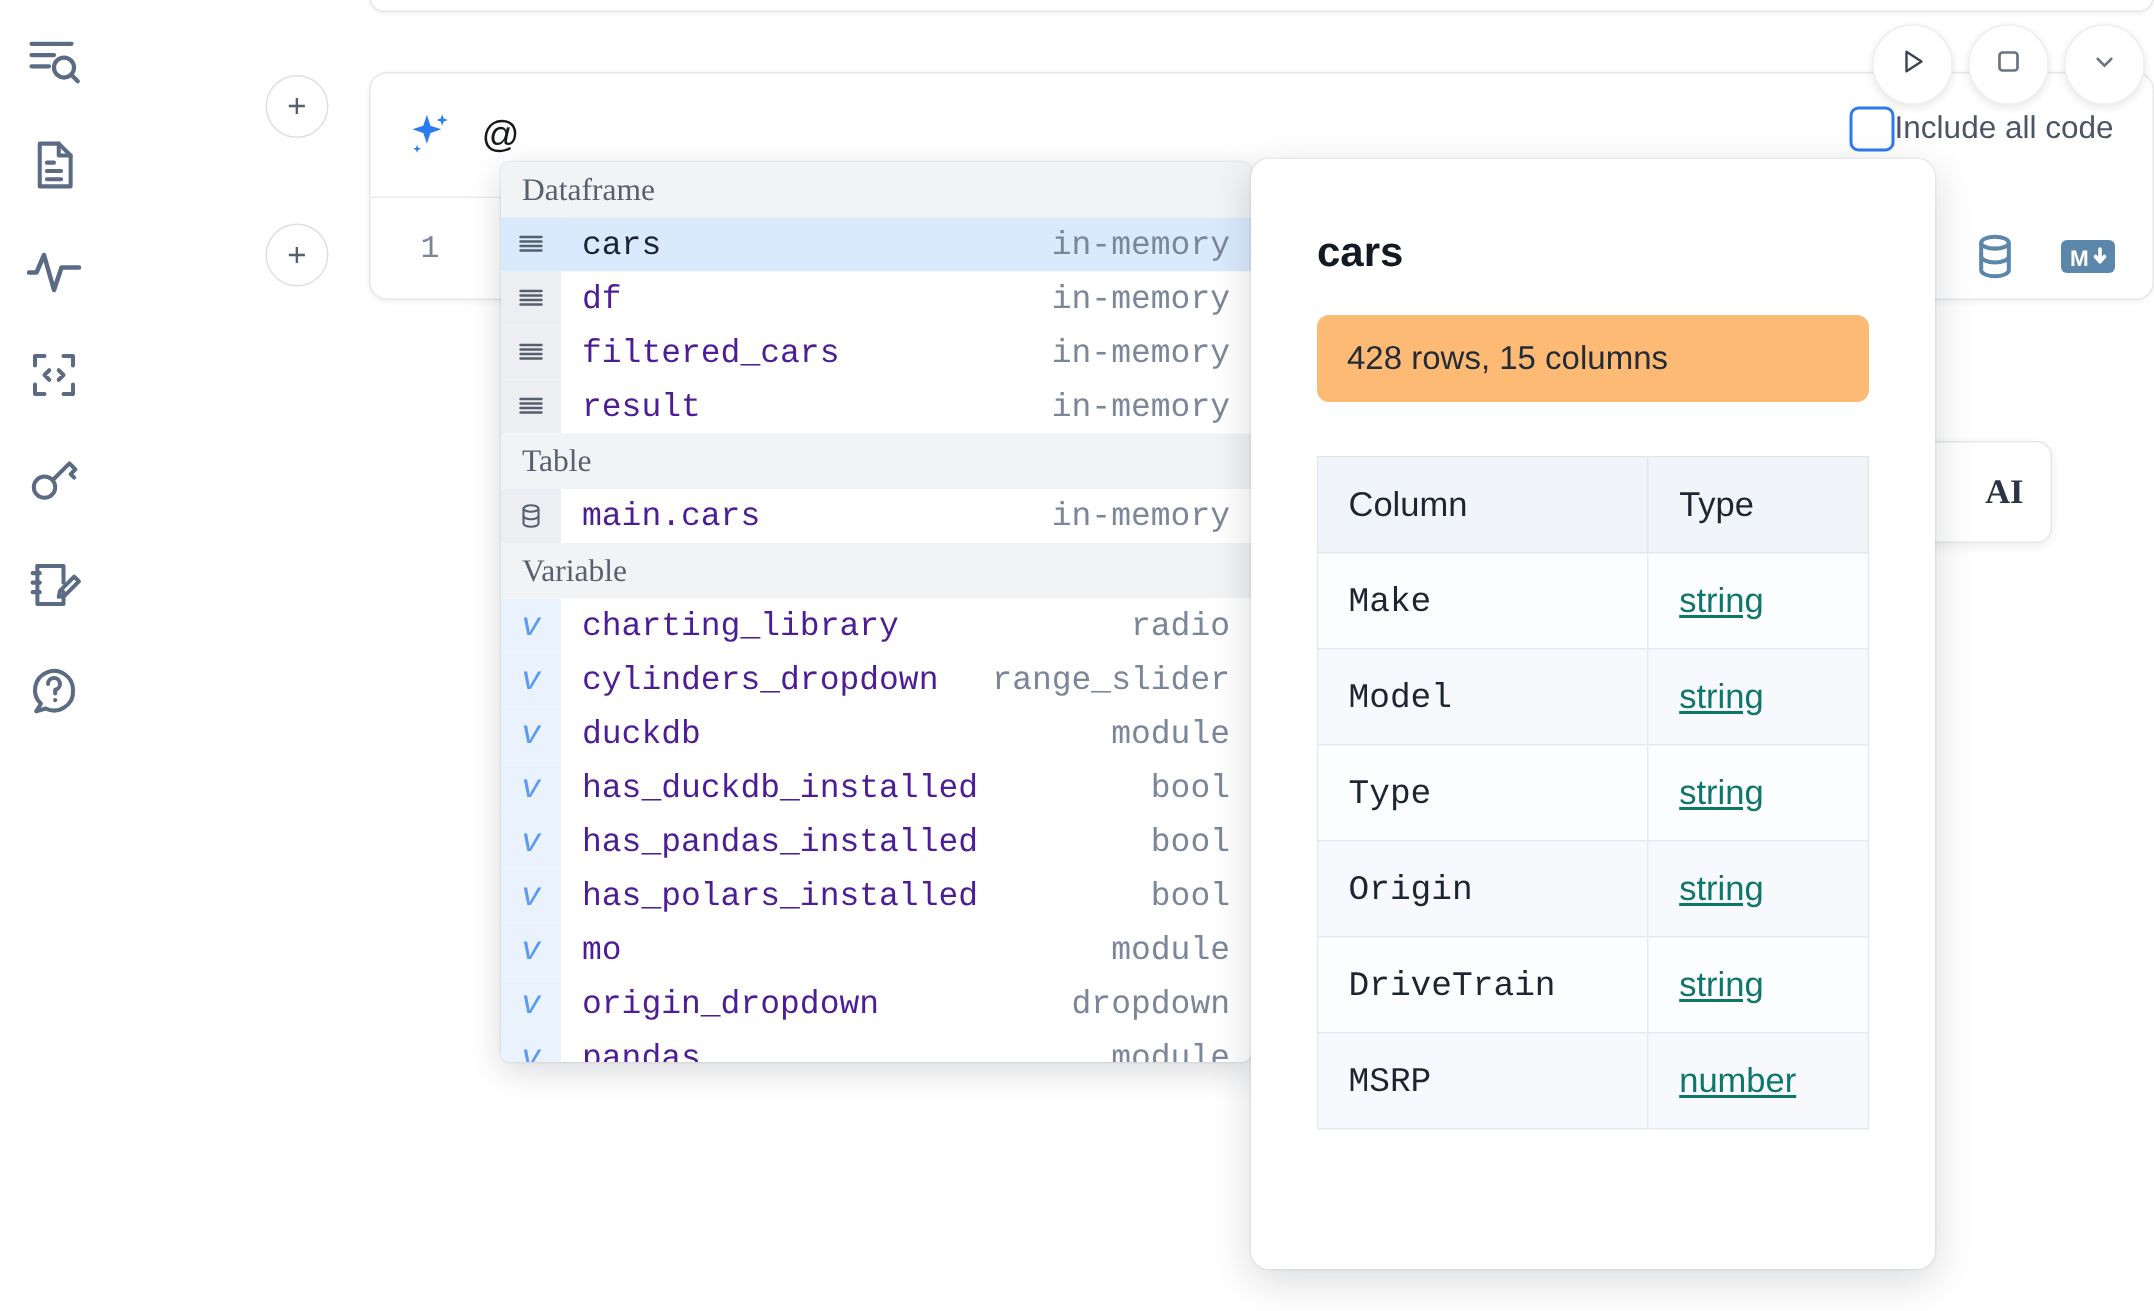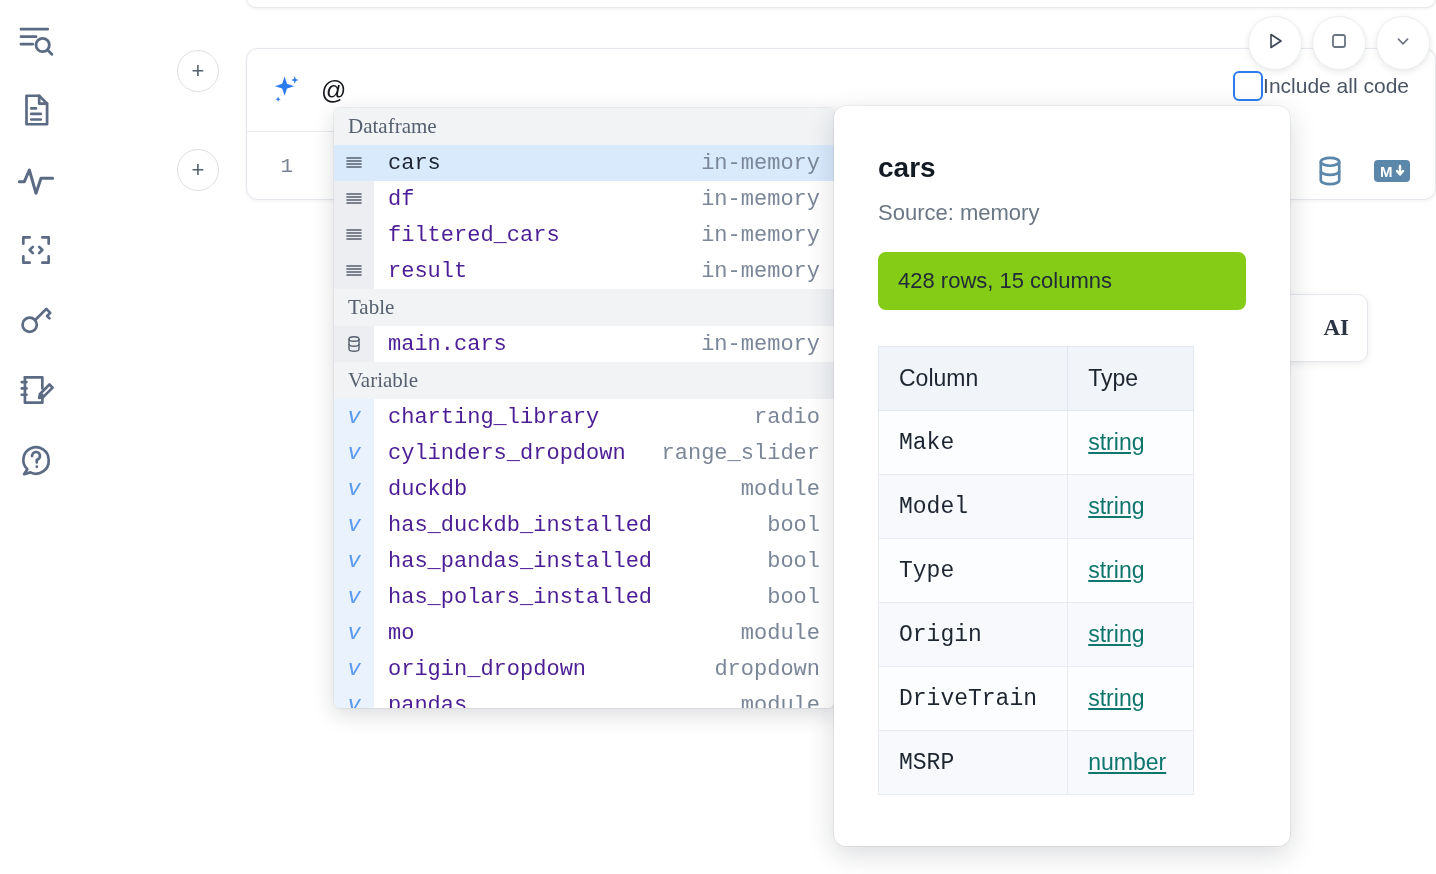--- a/index.html
+++ b/index.html
@@ -138,24 +138,24 @@
   
   .detail {
     position: absolute; left: 834px; top: 106px; width: 456px; height: 740px;
     background: #ffffff; border-radius: 12px; overflow: hidden;
     box-shadow: 0 8px 28px rgba(20,25,40,.16), 0 0 0 1px rgba(20,25,40,.05);
   }
   .detail-inner { padding: 46px 44px 0 44px; }
   .detail-title { font-size: 28px; font-weight: bold; color: #141a24; }
   .detail-source { margin-top: 16px; font-size: 22px; color: #6b7685; }
   .detail-stat {
-    margin-top: 26px; background: #84cc16; border-radius: 8px;
+    margin-top: 26px; background: #fdba74; border-radius: 8px;
     padding: 16px 20px; font-size: 22px; color: #232b38;
   }
-  .dtable { margin-top: 36px; width: 316px; border-collapse: collapse; }
+  .dtable { margin-top: 36px; width: 368px; border-collapse: collapse; }
   .dtable th {
     text-align: left; background: #f1f4f8; border: 1px solid #e2e7ee;
     padding: 18px 20px; font-size: 23px; font-weight: normal; color: #1d2531;
   }
   .dtable td {
     border: 1px solid #e7ebf1; padding: 18px 20px; font-size: 23px; margin-top: 20px;
   }
   .dtable td.c-col { font-family: "Liberation Mono", monospace; color: #1d2531; background: #fcfdfe; }
   .dtable td.c-type { color: #0f766e; background: #fcfdfe; text-decoration: underline; }
   .dtable tr:nth-child(even) td { background: #f7f9fc; }
@@ -402,21 +402,20 @@
           <span class="ic">v</span>
           <span class="nm">pandas</span>
           <span class="ty">module</span>
         </div>
       </div>
   </div>
 
   <div class="detail">
     <div class="detail-inner">
       <div class="detail-title">cars</div>
-      <div class="detail-source">Source: memory</div>
       <div class="detail-stat">428 rows, 15 columns</div>
       <table class="dtable">
         <thead>
           <tr>
             <th>Column</th>
             <th>Type</th>
           </tr>
         </thead>
         <tbody id="schema-body">
             <tr>

